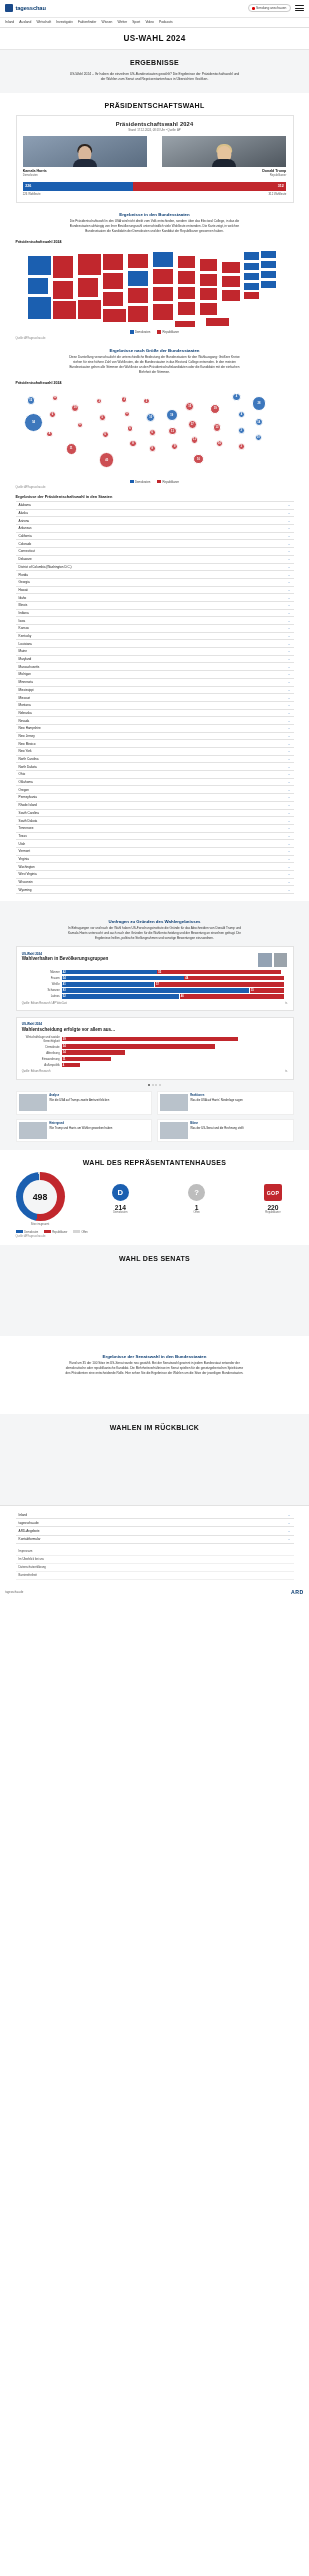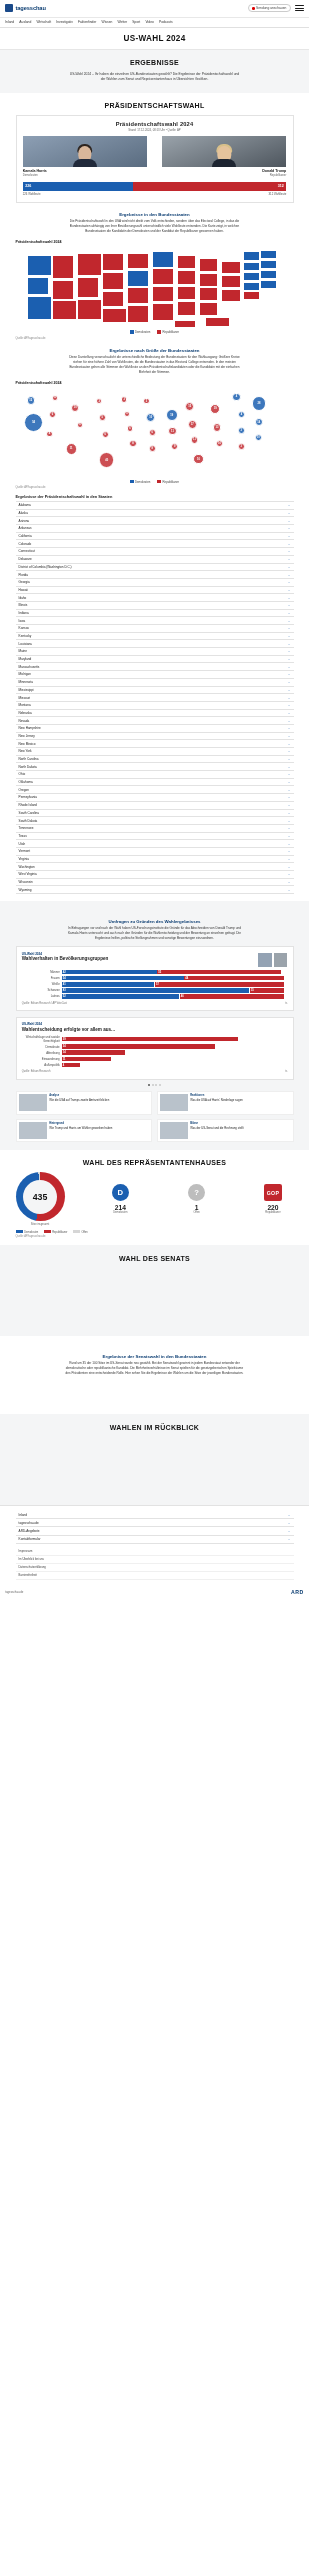--- a/index.html
+++ b/index.html
@@ -956,21 +956,21 @@
     </div>
   </div>
 </div>
 
 <div class="section white">
   <div class="wrap">
     <div class="section-heading">WAHL DES REPRÄSENTANTENHAUSES</div>
     <div class="house-row">
       <div>
         <div class="donut">
-          <span class="donut-num">435</span>
+          <span class="donut-num">498</span>
         </div>
         <div class="donut-cap">Sitze insgesamt</div>
       </div>
       <div class="party-col">
         <div class="party-badge dem">D</div>
         <div class="party-num">214</div>
         <div class="party-lab">Demokraten</div>
       </div>
       <div class="party-col">
         <div class="party-badge oth">?</div>

